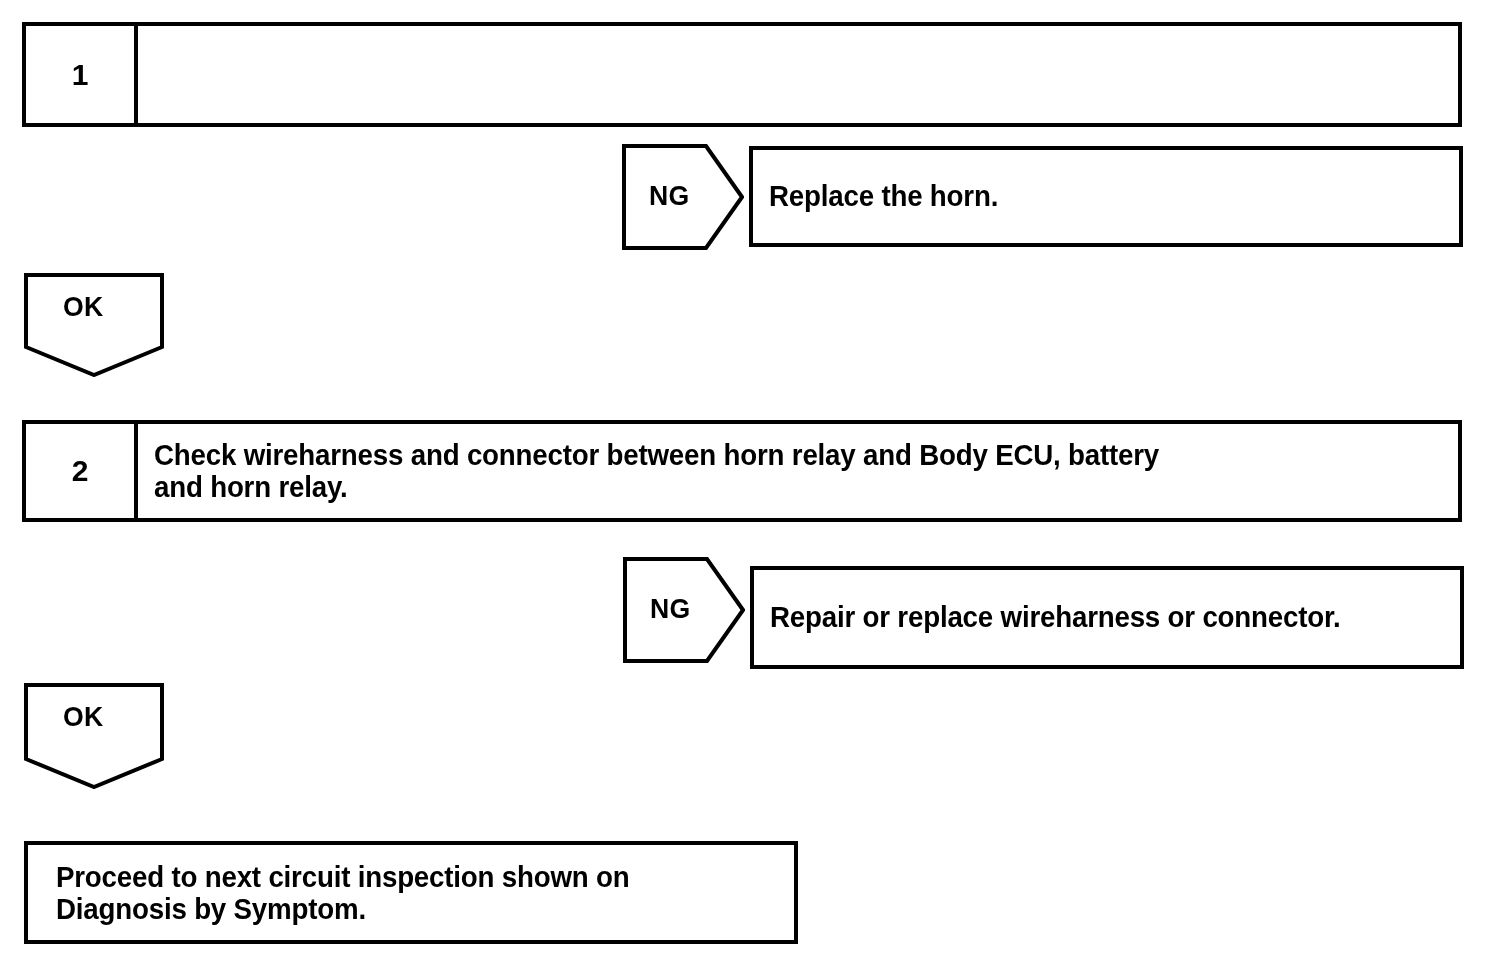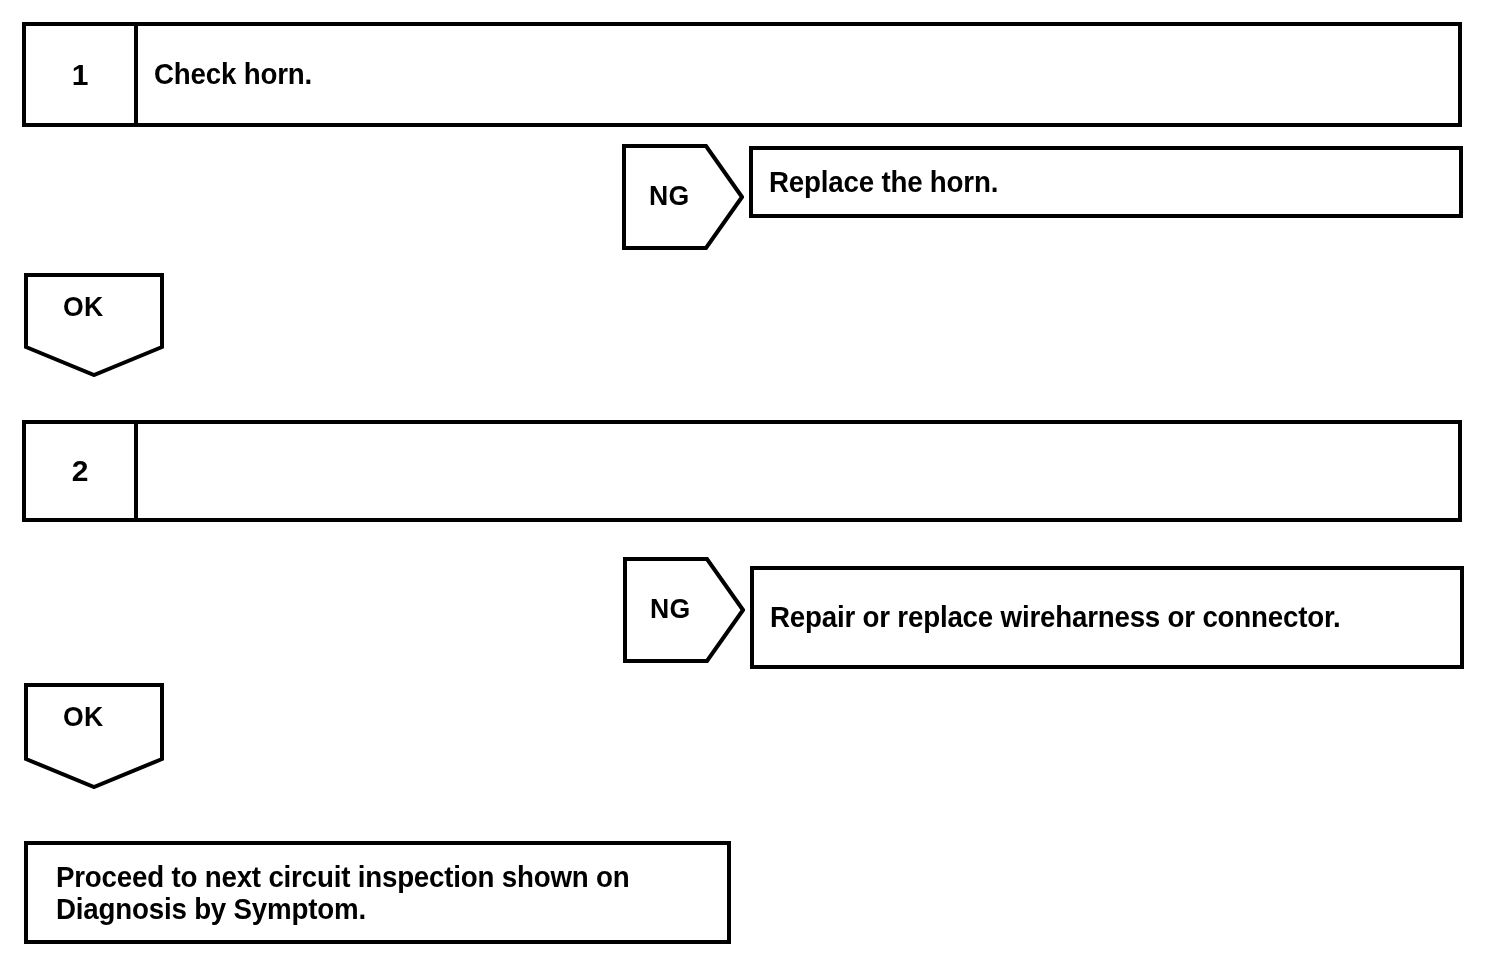--- a/index.html
+++ b/index.html
@@ -117,63 +117,64 @@
     top: 18px;
   }
 </style>
 </head>
 <body>
 
 <div id="page">
 
   <div class="node step-box" style="left:22px; top:22px; width:1440px; height:105px;">
     <div class="step-num">1</div>
-    <div class="step-text">
-      <div class="step-text-inner">Check horn.</div>
-    </div>
   </div>
 
   <div class="arrow arrow-ng" style="left:622px; top:144px; width:122px; height:106px;">
     <svg width="122" height="106" viewBox="0 0 122 106">
       <polygon points="2,2 84,2 120,53 84,104 2,104" fill="#ffffff" stroke="#000000" stroke-width="4" stroke-linejoin="miter"></polygon>
     </svg>
     <span class="arrow-label">NG</span>
   </div>
 
-  <div class="node action-box" style="left:749px; top:146px; width:714px; height:72px;">
+  <div class="node action-box" style="left:749px; top:146px; width:714px; height:101px;">
     <div class="action-text">Replace the horn.</div>
   </div>
 
   <div class="arrow arrow-ok" style="left:24px; top:273px; width:140px; height:104px;">
     <svg width="140" height="104" viewBox="0 0 140 104">
       <polygon points="2,2 138,2 138,74 70,102 2,74" fill="#ffffff" stroke="#000000" stroke-width="4" stroke-linejoin="miter"></polygon>
     </svg>
     <span class="arrow-label">OK</span>
   </div>
 
   <div class="node step-box" style="left:22px; top:420px; width:1440px; height:102px;">
     <div class="step-num">2</div>
+    <div class="step-text">
+      <div class="step-text-inner">Check wireharness and connector between horn relay and Body ECU, battery
+and horn relay.</div>
+    </div>
   </div>
 
   <div class="arrow arrow-ng" style="left:623px; top:557px; width:122px; height:106px;">
     <svg width="122" height="106" viewBox="0 0 122 106">
       <polygon points="2,2 84,2 120,53 84,104 2,104" fill="#ffffff" stroke="#000000" stroke-width="4" stroke-linejoin="miter"></polygon>
     </svg>
     <span class="arrow-label">NG</span>
   </div>
 
   <div class="node action-box" style="left:750px; top:558px; width:714px; height:103px;margin-top:8px;">
     <div class="action-text">Repair or replace wireharness or connector.</div>
   </div>
 
   <div class="arrow arrow-ok" style="left:24px; top:683px; width:140px; height:106px;">
     <svg width="140" height="106" viewBox="0 0 140 106">
       <polygon points="2,2 138,2 138,76 70,104 2,76" fill="#ffffff" stroke="#000000" stroke-width="4" stroke-linejoin="miter"></polygon>
     </svg>
     <span class="arrow-label">OK</span>
   </div>
 
-  <div class="node terminal-box" style="left:24px; top:841px; width:707px; height:103px;">
+  <div class="node terminal-box" style="left:24px; top:841px; width:774px; height:103px;">
     <div class="action-text">Proceed to next circuit inspection shown on
 Diagnosis by Symptom.</div>
   </div>
 
 </div>
 
 </body></html>

